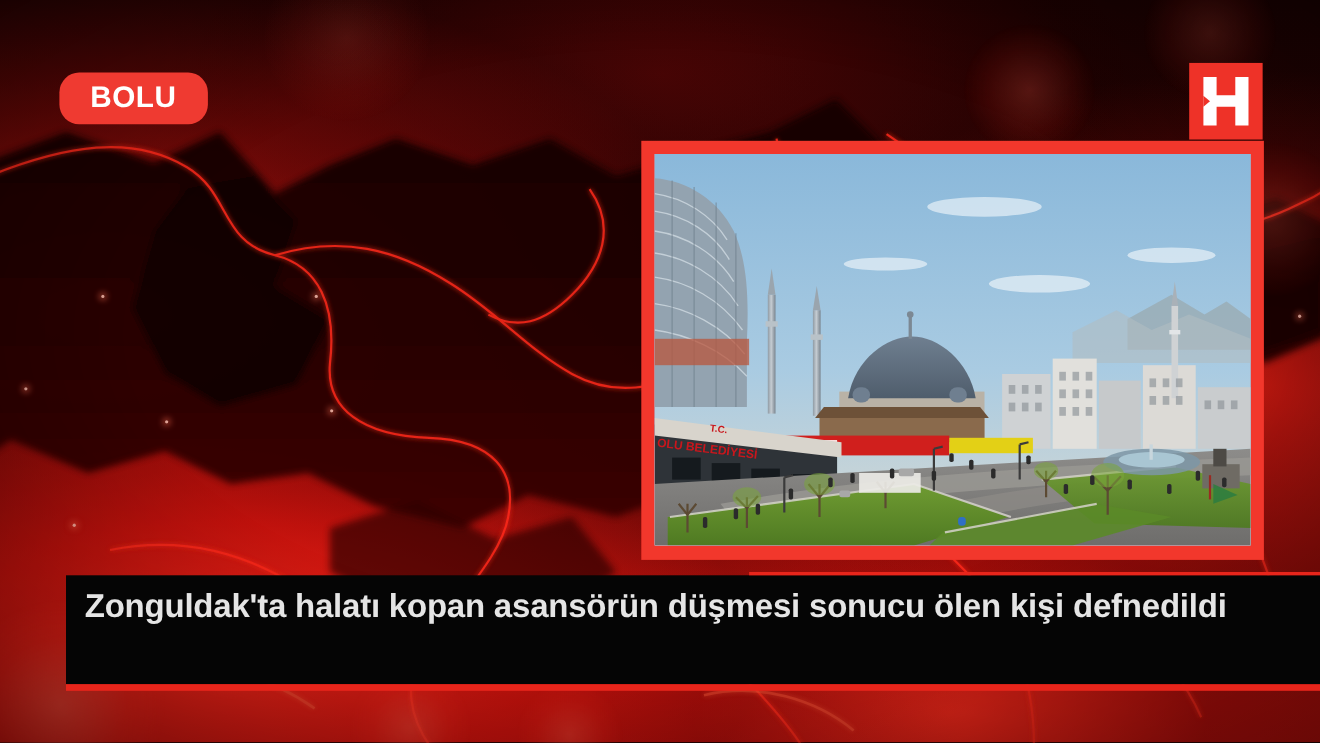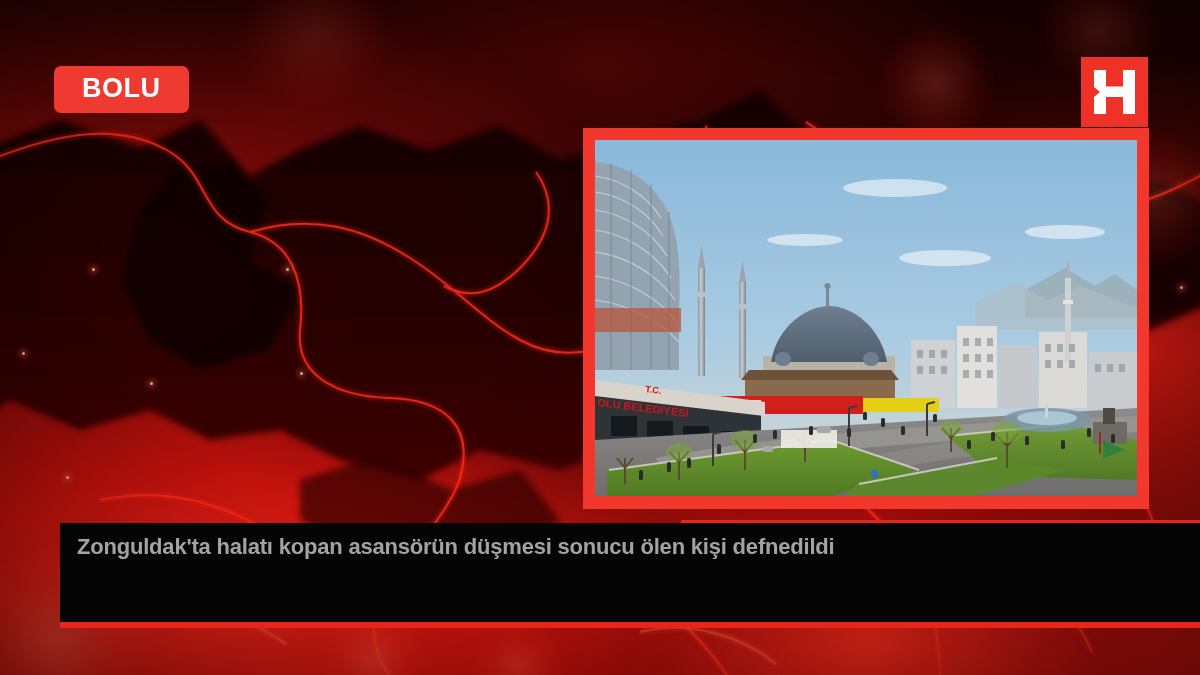--- a/index.html
+++ b/index.html
@@ -59,21 +59,21 @@
   }
 
   
   .city-badge {
     position: absolute;
     left: 54px;
     top: 66px;
     min-width: 126px;
     padding: 9px 28px 11px;
     box-sizing: border-box;
-    border-radius: 7px;
+    border-radius: 18px;
     text-align: center;
     color: #fff;
     font-size: 27px;
     font-weight: 700;
     letter-spacing: 0.5px;
     line-height: 1;
   }
 
   
   .brand-logo {
@@ -132,22 +132,22 @@
     right: 0;
     bottom: -6px;
     height: 6px;
     background: #e8251b;
   }
   .headline-text {
     position: absolute;
     left: 17px;
     top: 9px;
     right: 24px;
-    color: #a3a3a3;
-    font-size: 22px;
+    color: #e5e5e5;
+    font-size: 30px;
     font-weight: 700;
     line-height: 1.32;
     letter-spacing: -0.2px;
   }
 </style>
 </head>
 <body>
 
 <div class="stage">
 

